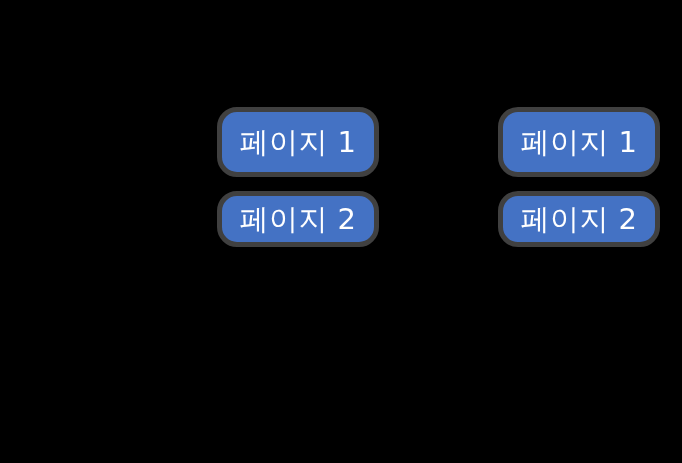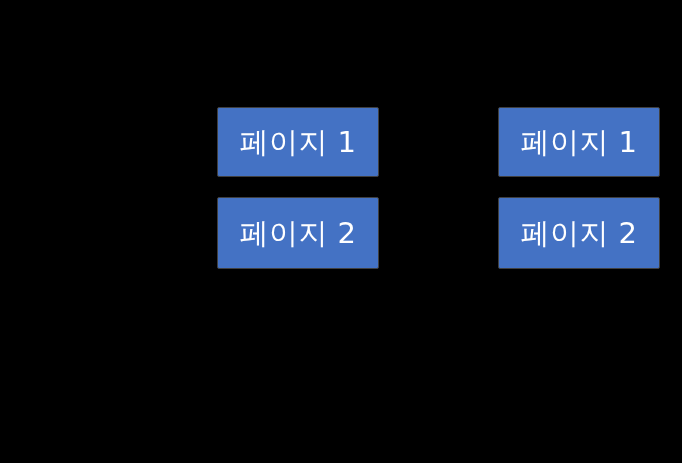--- a/index.html
+++ b/index.html
@@ -33,42 +33,42 @@
 
   #group-left  { left: 217px; top: 107px; }
   #group-right { left: 498px; top: 107px; }
 
   
   .page-btn {
     box-sizing: border-box;
     width: 162px;
     height: 70px;
     background: #4472C4;
-    border: 1px solid #404040;
-    border-radius: 2px;
+    border: 5px solid #404040;
+    border-radius: 20px;
     color: #FFFFFF;
     font-family: "DejaVu Sans", "Liberation Sans", sans-serif;
     font-size: 29px;
     font-weight: 400;
     line-height: 1;
     letter-spacing: 0.5px;
     display: flex;
     align-items: center;
     justify-content: center;
     text-align: center;
     white-space: nowrap;
     padding: 0;
     cursor: pointer;
     user-select: none;
     -webkit-font-smoothing: antialiased;
   }
 
   .page-btn + .page-btn {
-    margin-top: 20px;
-    height: 72px;
+    margin-top: 14px;
+    height: 56px;
   }
 </style>
 </head>
 <body>
 
 <div id="canvas">
 
   <div class="btn-group" id="group-left">
     <button class="page-btn">페이지 1</button>
     <button class="page-btn">페이지 2</button>

